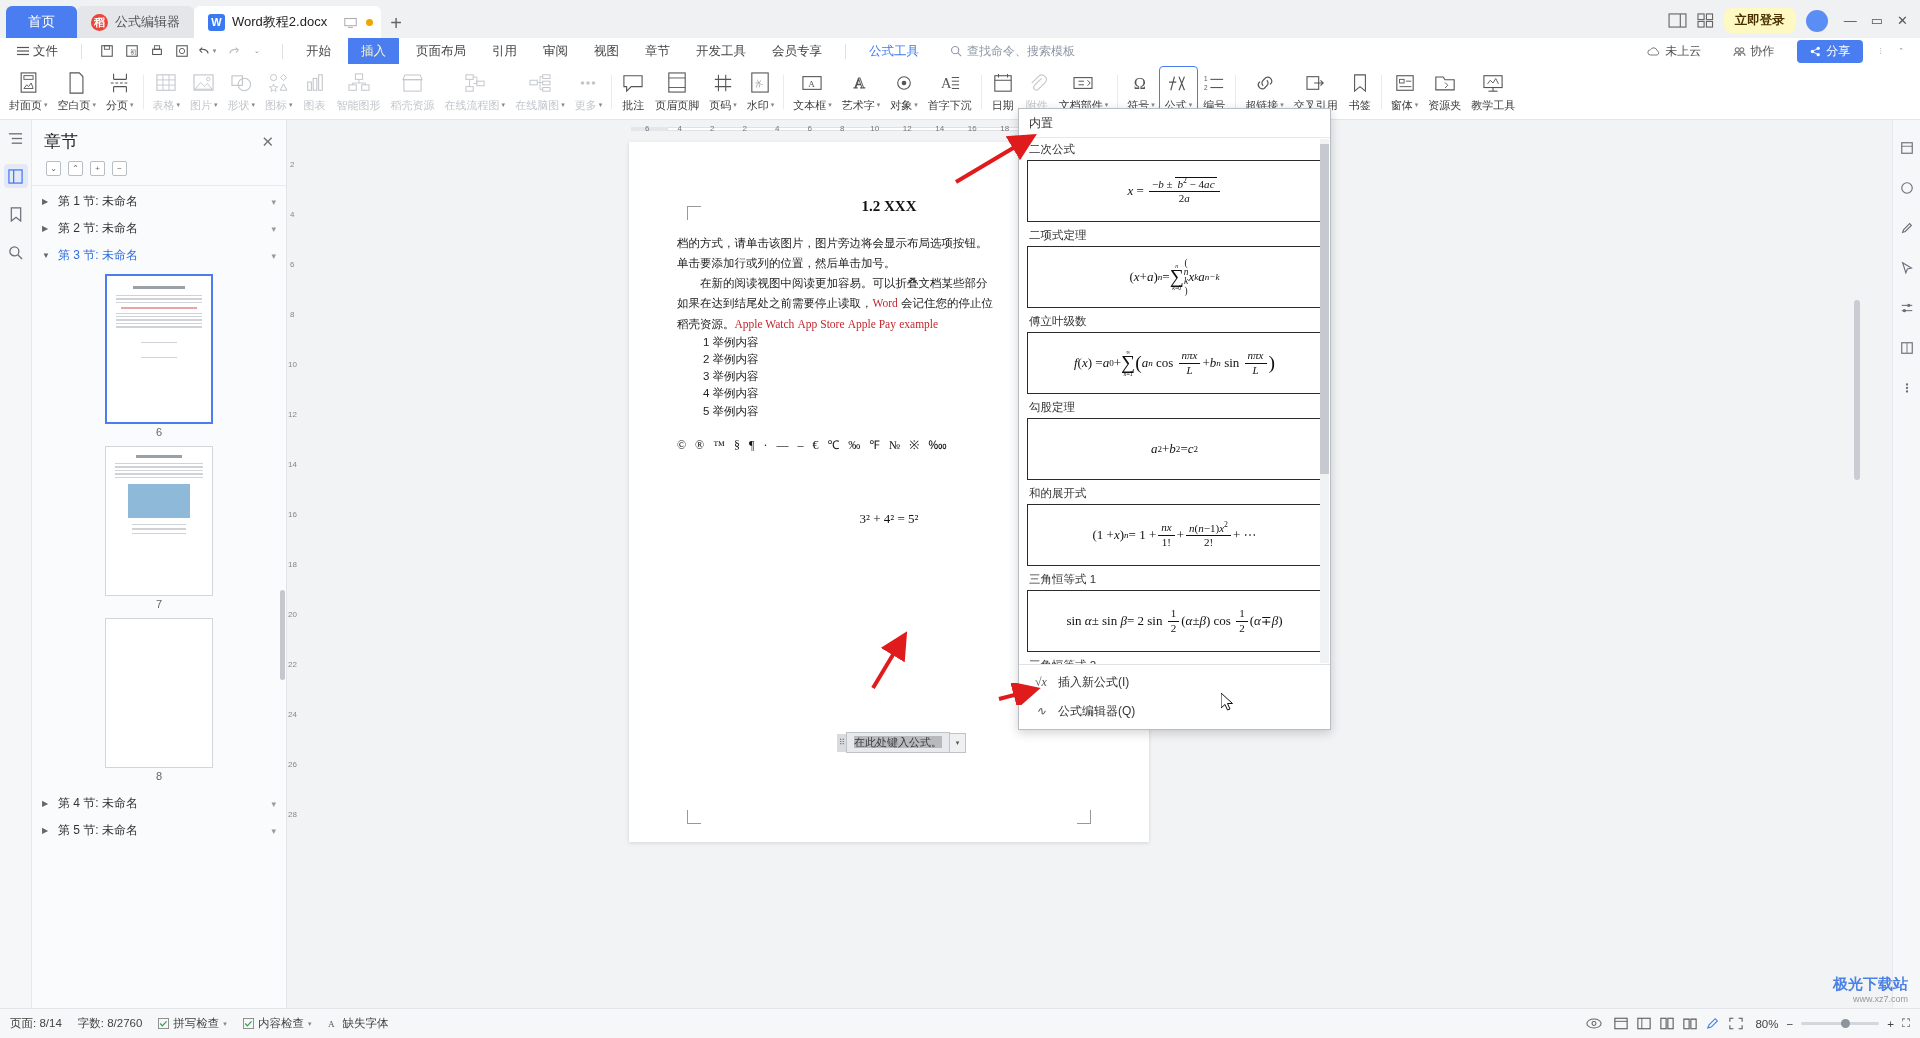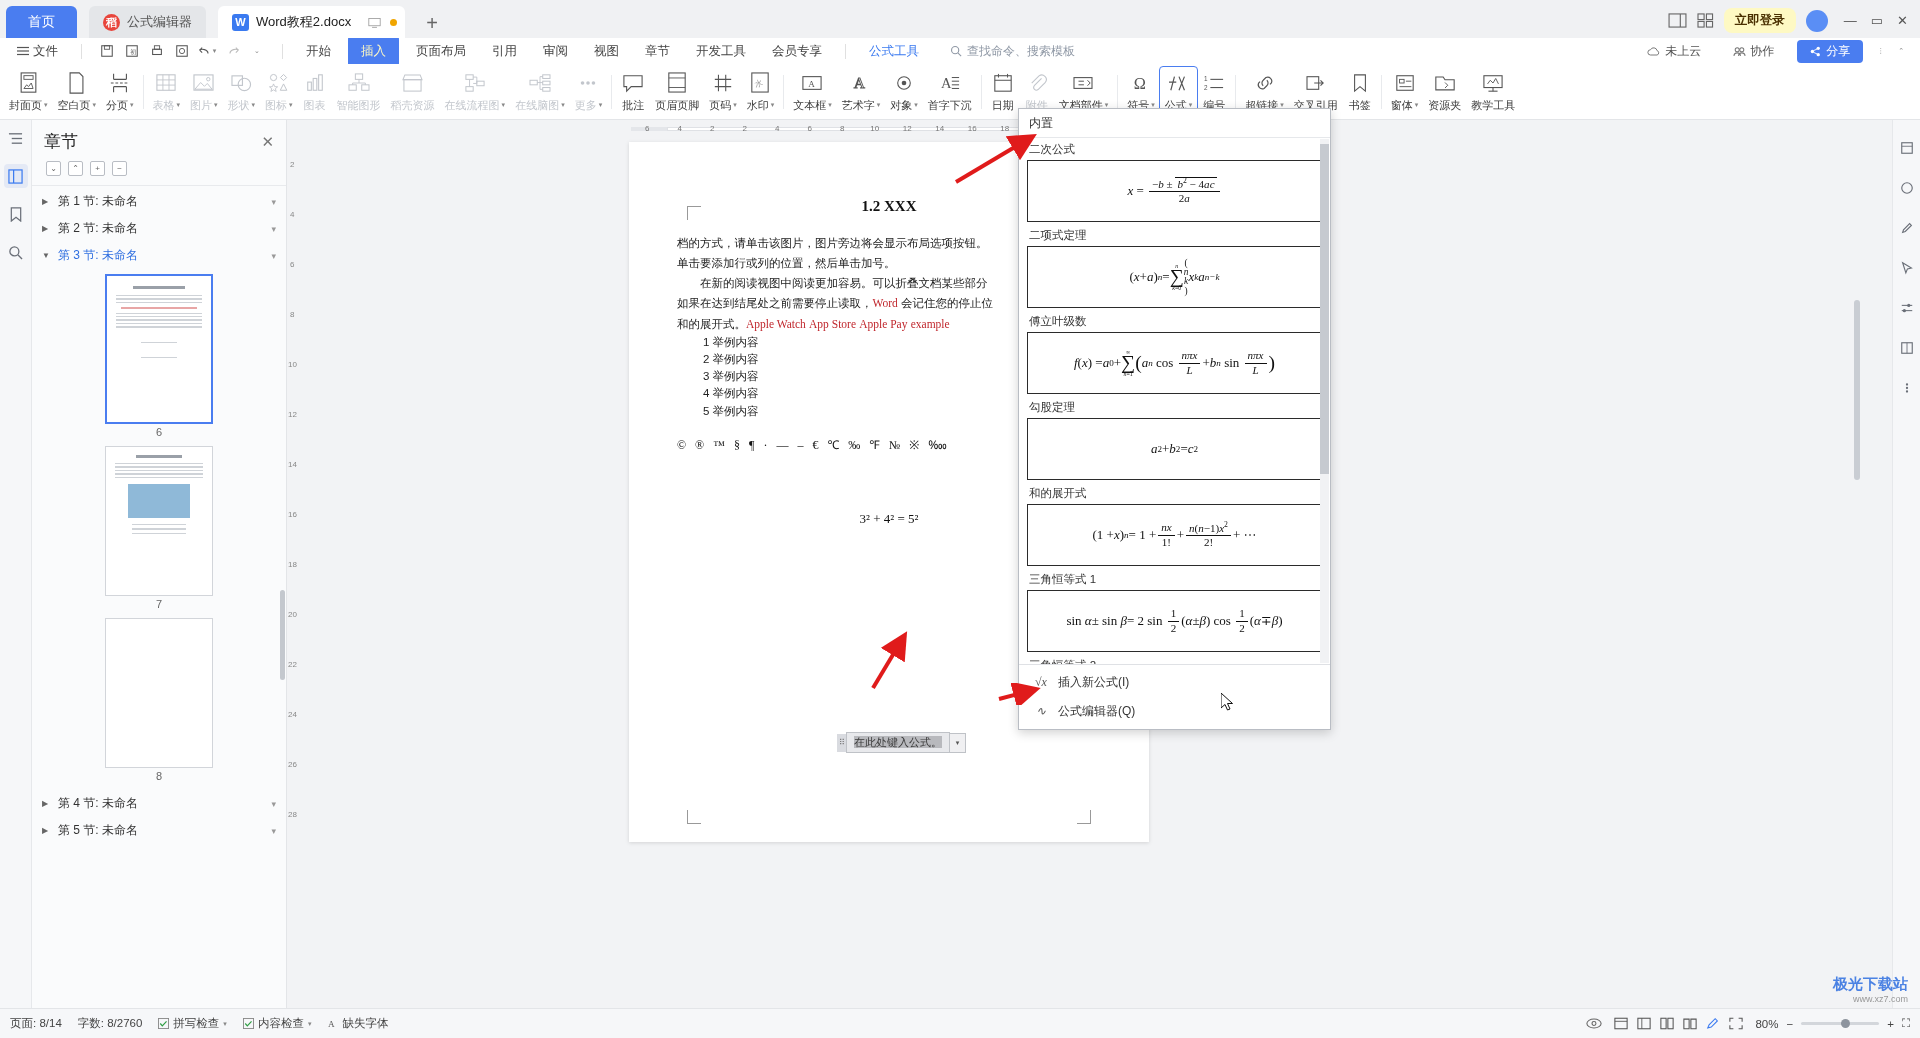--- a/index.html
+++ b/index.html
@@ -6,21 +6,21 @@
   html, body { margin:0; padding:0; }
   body {
     width:1920px; height:1038px;
     font-family:"Liberation Sans","DejaVu Sans",sans-serif;
     font-size:12px; color:#333; background:#f2f3f5;
     overflow:hidden; position:relative;
   }
 
   
   .tabbar { height:38px; background:#f0f1f3; display:flex; align-items:flex-end;
-            padding-left:6px; position:relative;gap:12px; }
+            padding-left:6px; position:relative; }
   .tab { height:32px; display:flex; align-items:center; gap:7px;
          padding:0 14px; font-size:13px; border-radius:6px 6px 0 0;
          max-width:260px; white-space:nowrap; }
   .tab.home { background:#4a7df0; color:#fff; padding:0 22px; font-size:13.5px; }
   .tab.tpl { background:#e4e6e9; color:#555; }
   .tab.active { background:#fff; color:#222; padding-right:8px; }
   .tab .tico { width:17px; height:17px; border-radius:3px; display:inline-flex;
                align-items:center; justify-content:center; color:#fff;
                font-size:11px; font-weight:bold; flex-shrink:0; }
   .tico.red { background:#e8453c; border-radius:50%; }
@@ -944,21 +944,21 @@
       <div class="page-inner">
         <div class="doc-h1">1.2 XXX</div>
 
         <div class="doc-p" style="text-indent:0">档的方式，请单击该图片，图片旁边将会显示布局选项按钮。</div>
         <div class="doc-p" style="text-indent:0">单击要添加行或列的位置，然后单击加号。</div>
         <div class="doc-p">在新的阅读视图中阅读更加容易。可以折叠文档某些部分</div>
         <div class="doc-p" style="text-indent:0">
           <span>如果在达到结尾处之前需要停止读取，</span><span class="kw">Word</span><span> 会记住您的停止位</span>
         </div>
         <div class="doc-p" style="text-indent:0">
-          <span>和的展开式。</span><span class="kw">Apple Watch</span><span>  </span><span class="kw">App Store</span><span>  </span><span class="kw">Apple Pay</span><span>  </span><span class="kw">example</span>
+          <span>稻壳资源。</span><span class="kw">Apple Watch</span><span>  </span><span class="kw">App Store</span><span>  </span><span class="kw">Apple Pay</span><span>  </span><span class="kw">example</span>
         </div>
 
         <div class="doc-li">1  举例内容</div>
         <div class="doc-li">2  举例内容</div>
         <div class="doc-li">3  举例内容</div>
         <div class="doc-li">4  举例内容</div>
         <div class="doc-li">5  举例内容</div>
 
         <div class="doc-syms">© ® ™ § ¶ · — – €  ℃ ‰ ℉ № ※ ‱</div>
 

